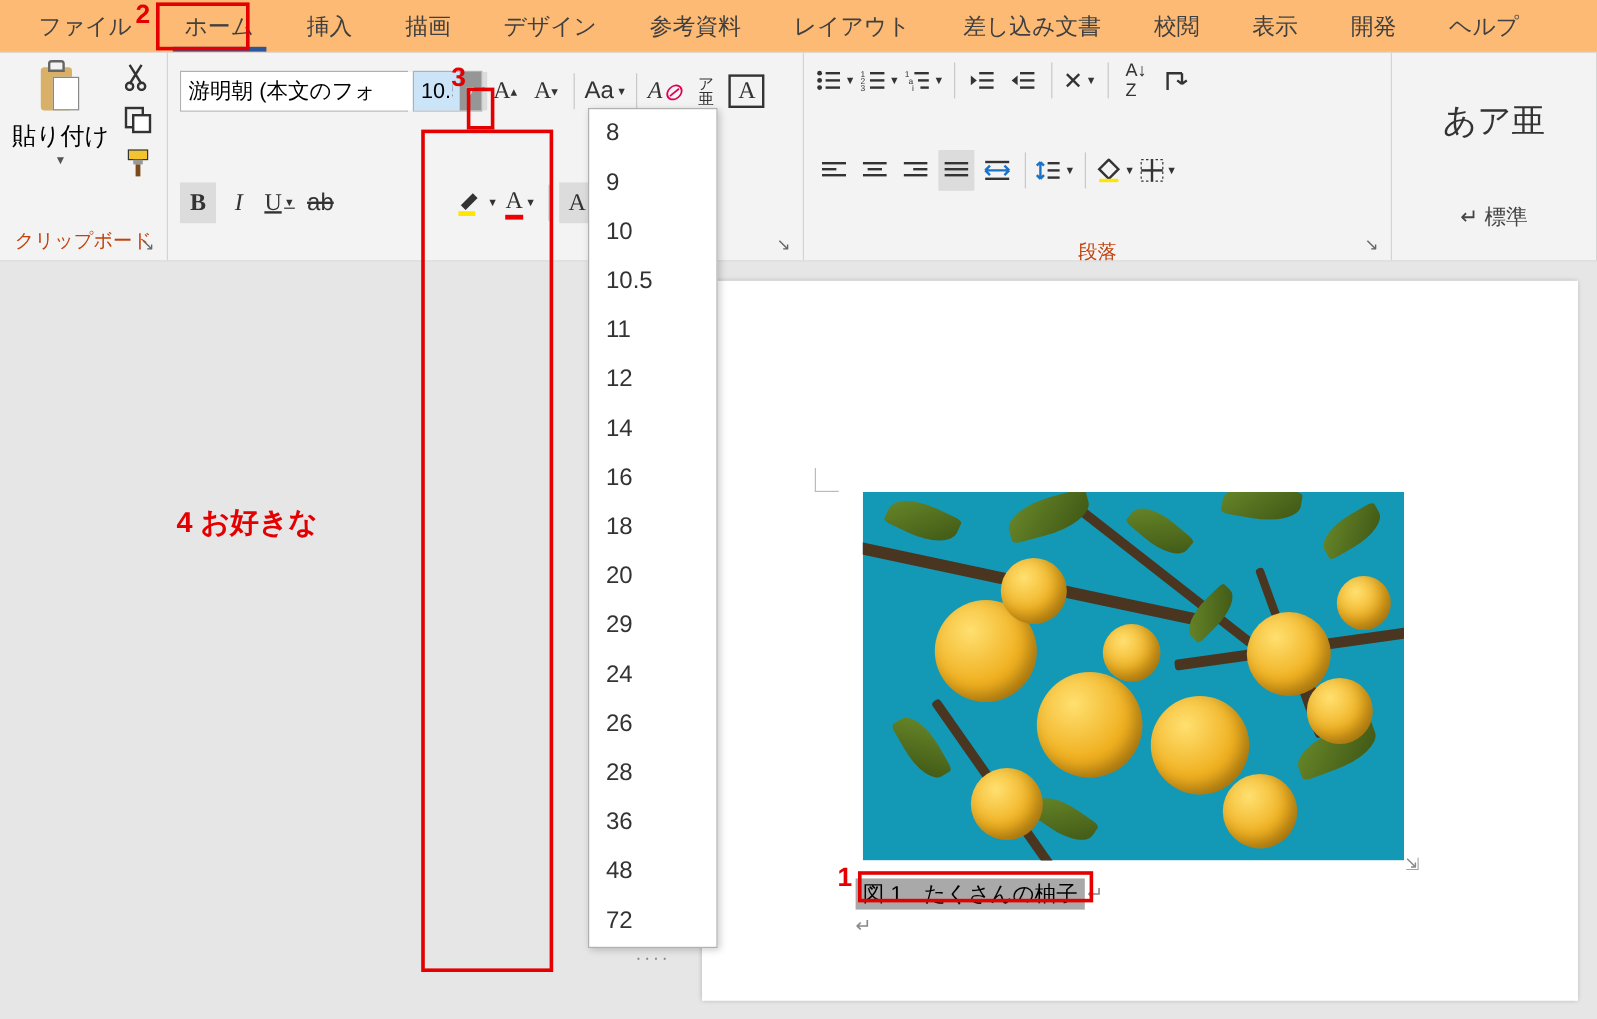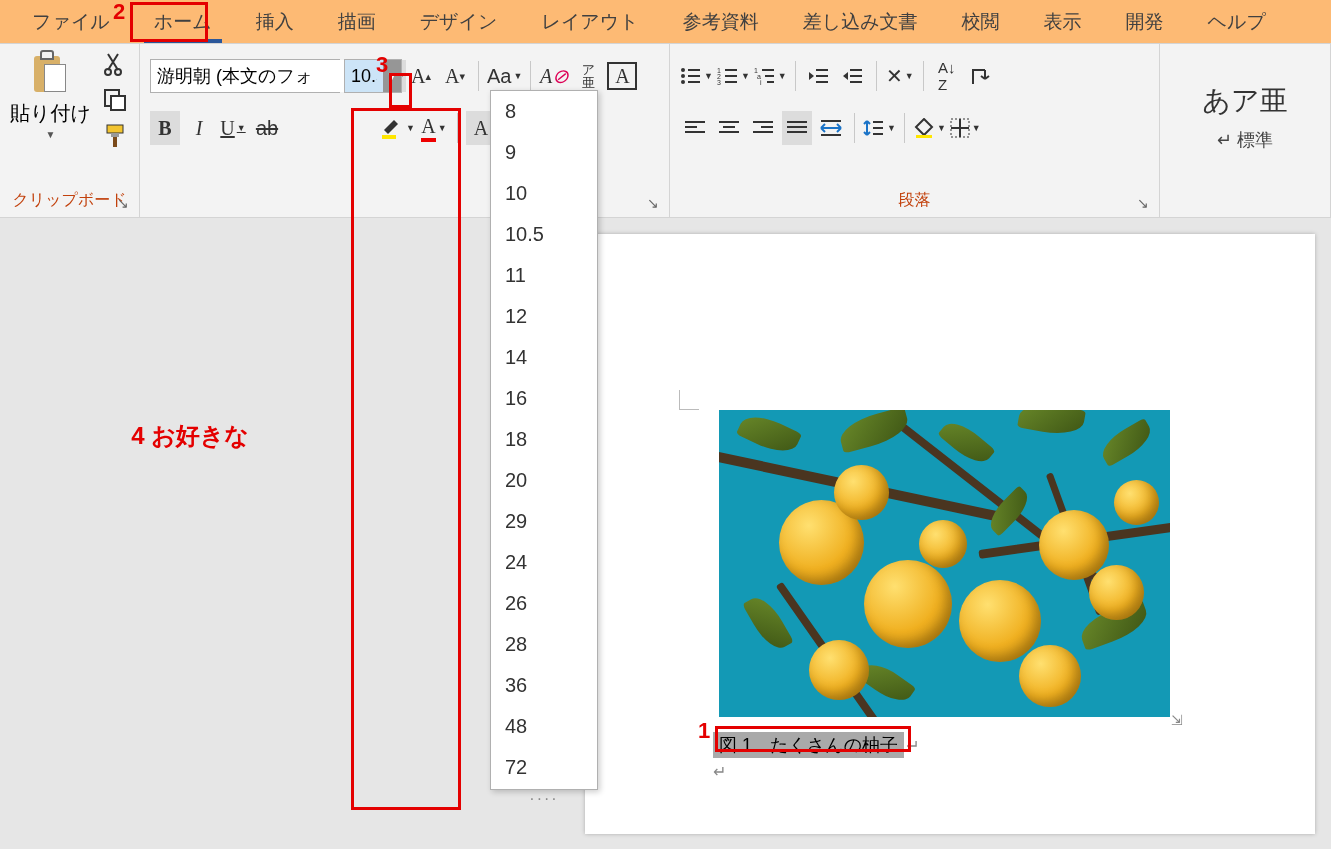--- a/index.html
+++ b/index.html
@@ -4,21 +4,21 @@
 <style>
   * { box-sizing: border-box; margin: 0; padding: 0; }
   body { font-family: "Yu Gothic UI", "Meiryo", sans-serif; background: #e6e6e6; width: 1331px; height: 849px; overflow: hidden; position: relative; }
   
   .tabs { display: flex; background: #fdba74; height: 44px; border-bottom: 1px solid #d4d4d4; align-items: center; padding-left: 10px; gap: 0; }
   .tab { padding: 10px 22px; font-size: 19px; color: #404040; cursor: pointer; position: relative; }
   .tab.active { font-weight: normal; }
   .tab.active::after { content:""; position:absolute; left:12px; right:12px; bottom:2px; height:4px; background:#2b579a; }
   
   .ribbon { display: flex; background: #f3f3f3; height: 174px; border-bottom: 1px solid #d4d4d4; }
-  .group { display: flex; flex-direction: column; border-right: 1px solid #d4d4d4; padding: 6px 10px 2px; position: relative; }
+  .group { display: flex; flex-direction: column; border-right: 1px solid #d4d4d4; padding: 6px 10px 2px; position: relative; gap: 41px; }
   .group-label { font-size: 16px; color: #c2410c; text-align: center; margin-top: auto; padding-bottom: 4px; }
   .launcher { position: absolute; right: 6px; bottom: 6px; width: 16px; height: 16px; font-size: 14px; color:#666; }
   .row { display: flex; align-items: center; gap: 4px; height: 52px; }
   
   .clipboard-group { width: 140px; }
   .clipboard-top { display:flex; gap:10px; }
   .paste-btn { display:flex; flex-direction:column; align-items:center; gap:2px; }
   .paste-icon { width:40px; height:48px; position:relative; }
   .paste-board { position:absolute; top:6px; left:4px; width:26px; height:36px; background:#d8b068; border-radius:3px; }
   .paste-clip { position:absolute; top:0; left:10px; width:14px; height:10px; border:2px solid #666; border-radius:3px 3px 0 0; background:#f3f3f3;}
@@ -71,22 +71,22 @@
 </style>
 </head>
 <body>
 
 <div class="tabs">
   <div class="tab">ファイル</div>
   <div class="tab active">ホーム</div>
   <div class="tab">挿入</div>
   <div class="tab">描画</div>
   <div class="tab">デザイン</div>
+  <div class="tab">参考資料</div>
   <div class="tab">レイアウト</div>
-  <div class="tab">参考資料</div>
   <div class="tab">差し込み文書</div>
   <div class="tab">校閲</div>
   <div class="tab">表示</div>
   <div class="tab">開発</div>
   <div class="tab">ヘルプ</div>
 </div>
 
 <div class="ribbon">
 
   <div class="group clipboard-group">
@@ -361,21 +361,21 @@
       <div class="fruit" style="left:395px;top:70px;width:45px;height:45px;"></div>
     </div>
     <div class="handle" style="left:586px;top:478px;">⇲</div>
     <div class="caption-row">
       <span class="caption">図 1　たくさんの柚子</span>
       <span class="ret">↵</span>
     </div>
     <div class="ret2">↵</div>
   </div>
 
-  <div style="position:absolute; left:40px; top:200px; width:300px;" class="callout-text">
+  <div style="position:absolute; left:56px; top:200px; width:300px;" class="callout-text">
     <span>4</span> <span>お好きな</span><br>
   </div>
 </div>
 
 <div class="callout" style="left:130px; top:2px; width:78px; height:40px;"></div>
 <div class="callout-num" style="left:113px; top:-1px;">2</div>
 
 <div class="callout" style="left:389px; top:73px; width:23px; height:35px;"></div>
 <div class="callout-num" style="left:376px; top:52px;">3</div>
 

